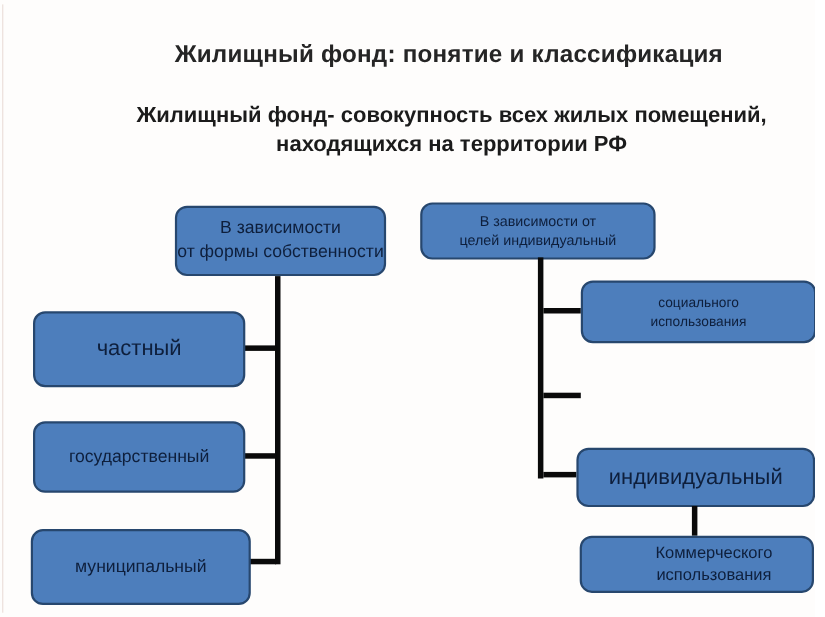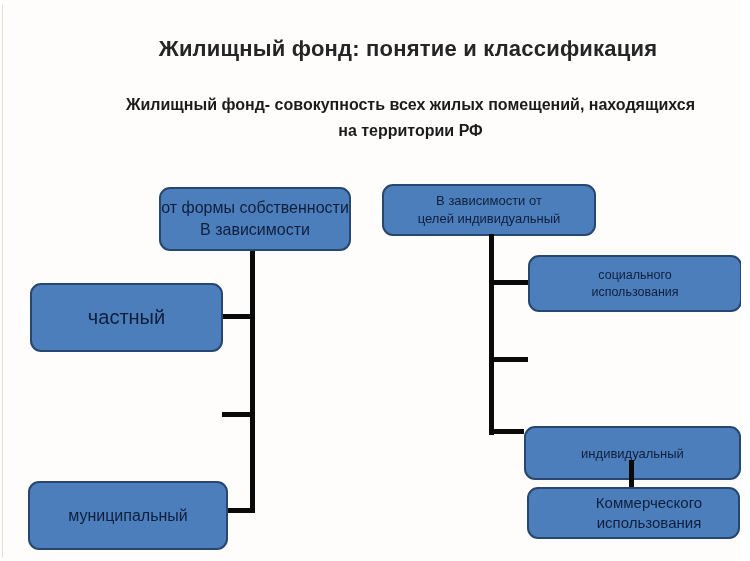--- a/index.html
+++ b/index.html
@@ -33,21 +33,21 @@
     text-align: center;
     font-size: 22px;
     font-weight: 700;
     letter-spacing: 0.2px;
     color: var(--title-text);
   }
   .definition {
     position: absolute;
     top: 92px; left: 115px; right: 35px;
     text-align: center;
-    font-size: 16px;
+    font-size: 20px;
     font-weight: 600;
     line-height: 26px;
     color: var(--body-text);
   }
   .node {
     position: absolute;
     display: flex;
     flex-direction: column;
     justify-content: center;
     align-items: center;
@@ -71,44 +71,47 @@
   .lt-c3 { left: 28px; top: 481px; width: 200px; height: 69px; font-size: 16px; }
 
   
   .rt-header { left: 382px; top: 184px; width: 214px; height: 52px; font-size: 13px; line-height: 18px; }
   .rt-vline  { left: 489px; top: 234px; width: 5px;  height: 201px; }
   .rt-stub1  { left: 494px; top: 280px; width: 34px; height: 5px; }
   .rt-stub2  { left: 494px; top: 357px; width: 34px; height: 5px; }
   .rt-stub3  { left: 494px; top: 429px; width: 30px; height: 5px; }
   .rt-c1 { left: 528px; top: 255px; width: 214px; height: 57px; font-size: 12.5px; line-height: 17px; }
   .rt-c2 { left: 528px; top: 335px; width: 214px; height: 52px; font-size: 13px; }
-  .rt-c3 { left: 524px; top: 426px; width: 217px; height: 54px; font-size: 13px; text-align: right; }
+  .rt-c3 { left: 524px; top: 407px; width: 217px; height: 54px; font-size: 20px; text-align: right; }
   .rt-vline2 { left: 629px; top: 460px; width: 5px; height: 27px; }
   .rt-c4 { left: 527px; top: 487px; width: 213px; height: 52px; font-size: 15px; line-height: 20px; padding-left: 31px; }
 </style>
 </head>
 <body>
 
 <div class="slide">
   <div class="edge-left"></div>
 
   <h1 class="title">Жилищный фонд: понятие и классификация</h1>
   <p class="definition">Жилищный фонд- совокупность всех жилых помещений, находящихся на территории РФ</p>
 
   <div class="node lt-header">
+    <span>В зависимости</span>
     <span>от формы собственности</span>
-    <span>В зависимости</span>
   </div>
   <div class="conn lt-vline"></div>
   <div class="conn lt-stub1"></div>
   <div class="conn lt-stub2"></div>
   <div class="conn lt-stub3"></div>
 
   <div class="node lt-c1">
     <span>частный</span>
+  </div>
+  <div class="node lt-c2">
+    <span>государственный</span>
   </div>
   <div class="node lt-c3">
     <span>муниципальный</span>
   </div>
 
   <div class="node rt-header">
     <span>В зависимости от</span>
     <span>целей индивидуальный</span>
   </div>
   <div class="conn rt-vline"></div>

